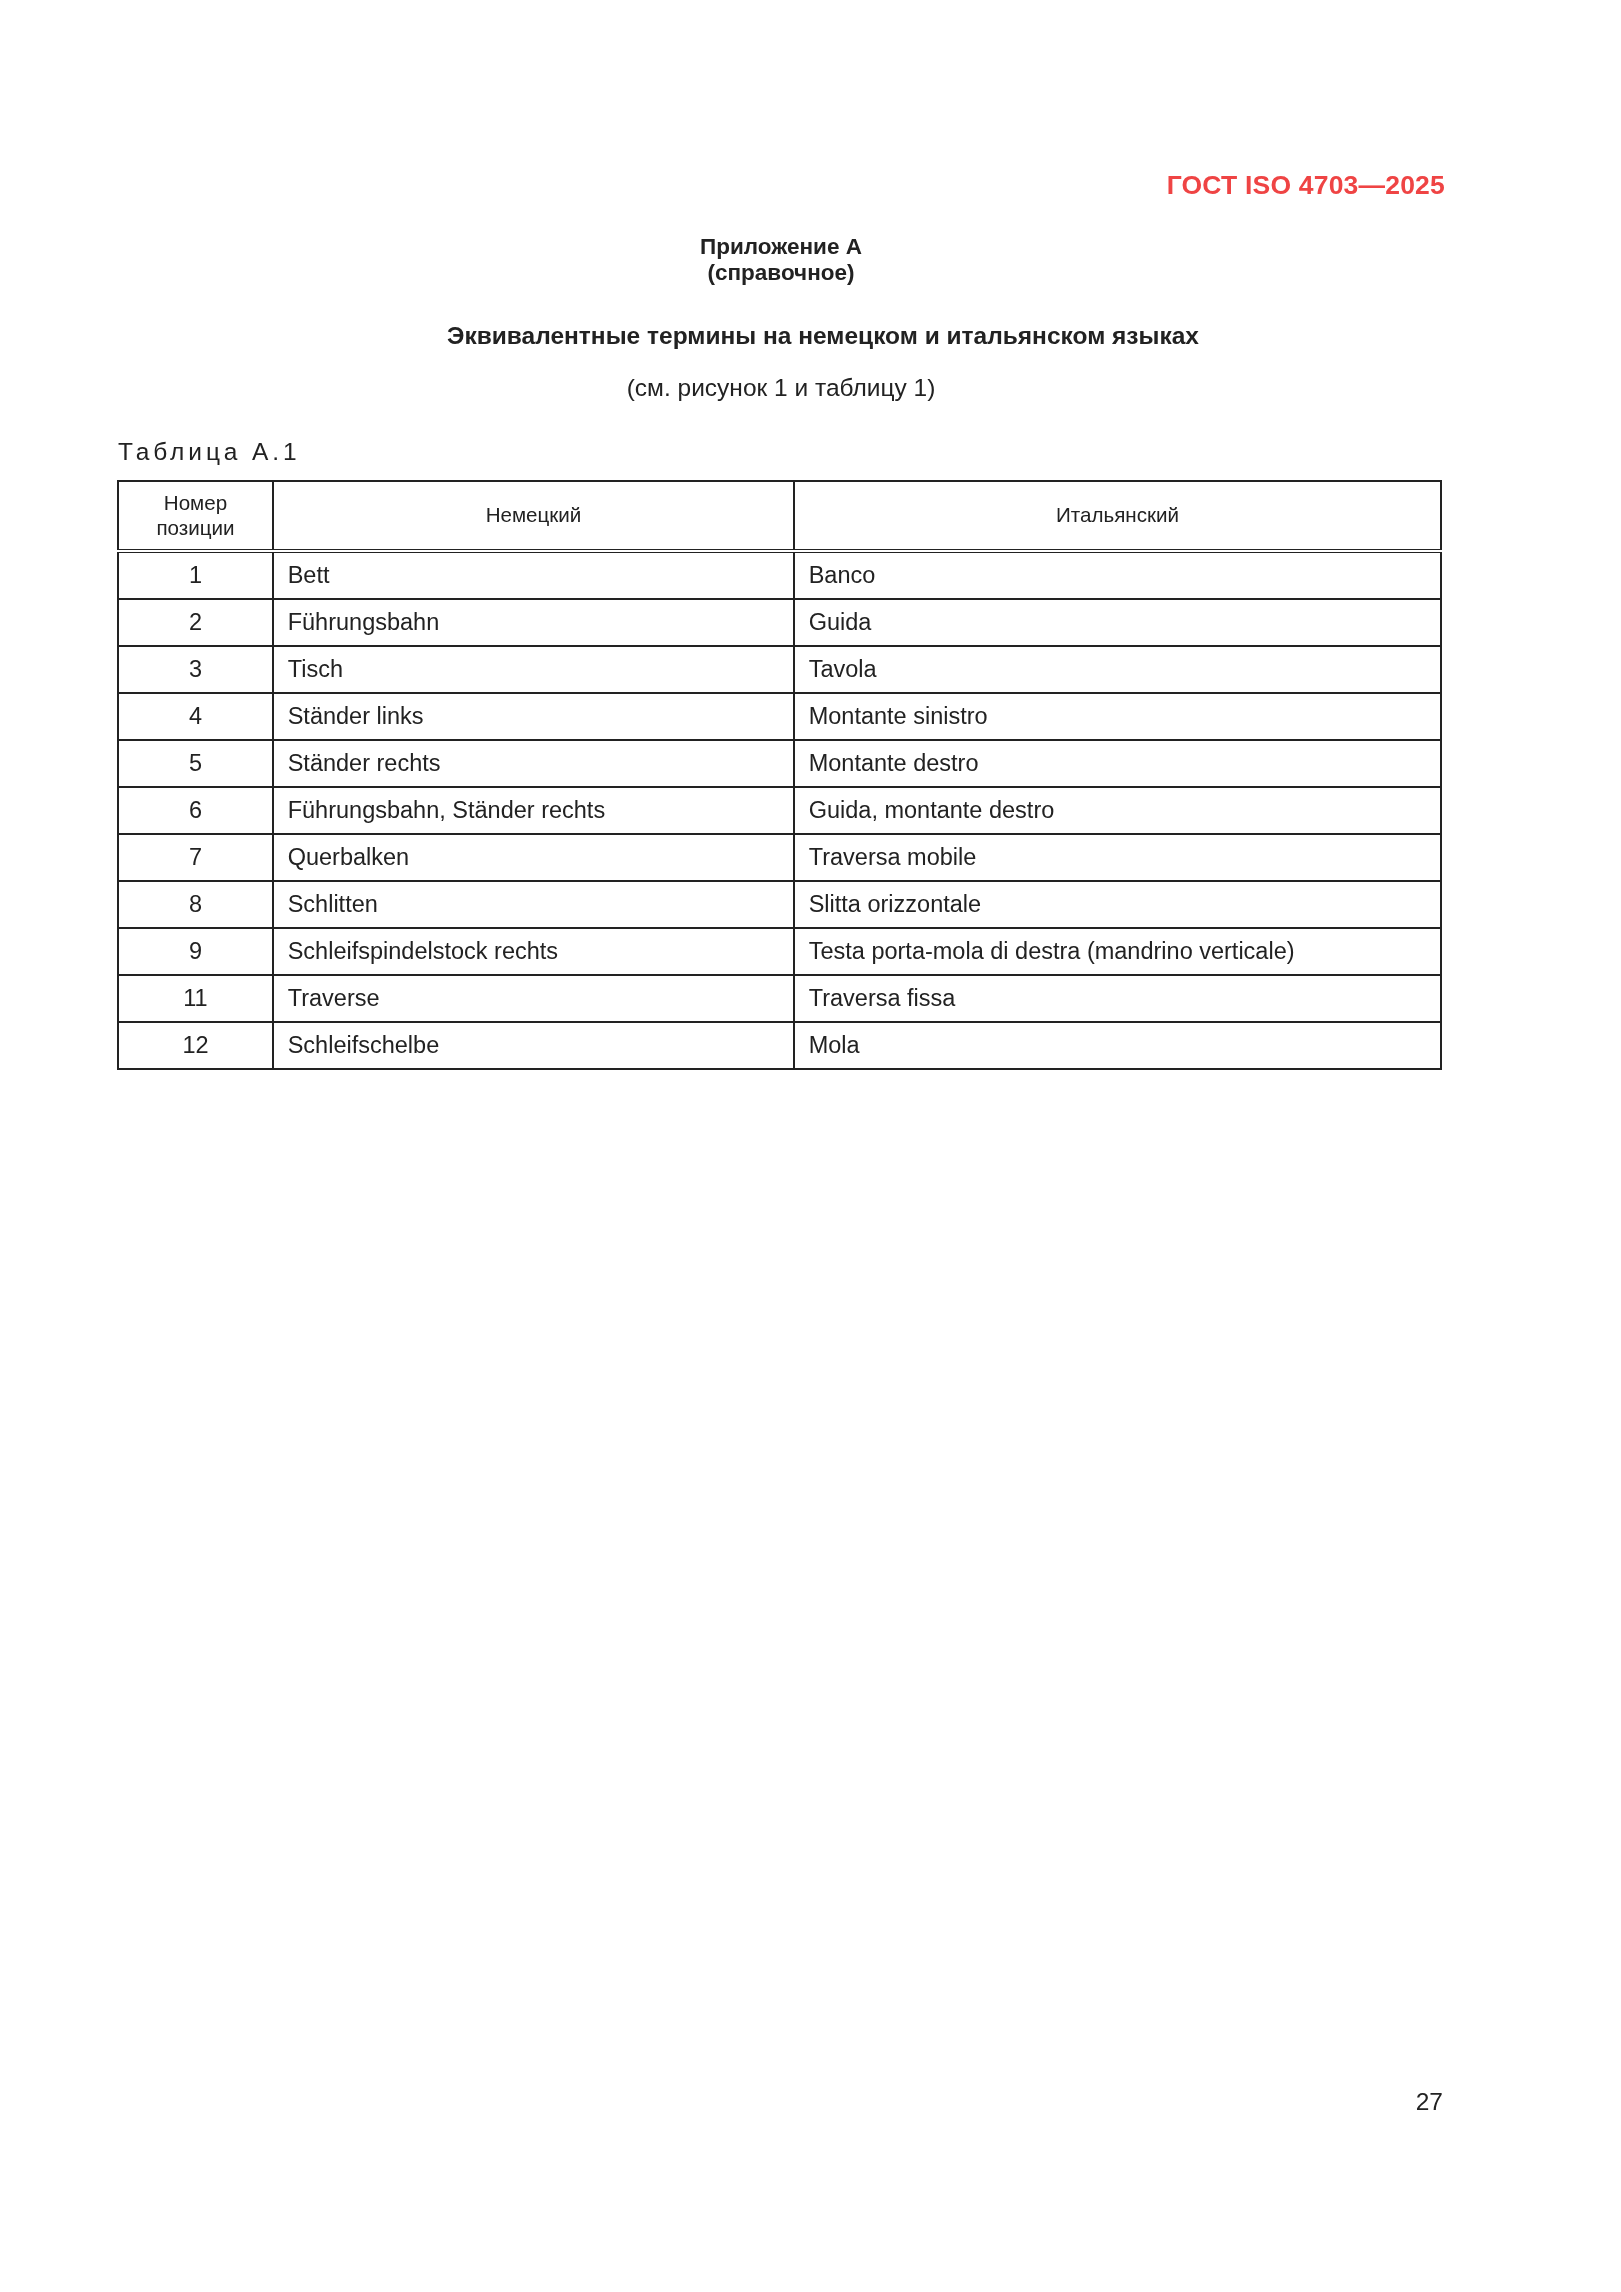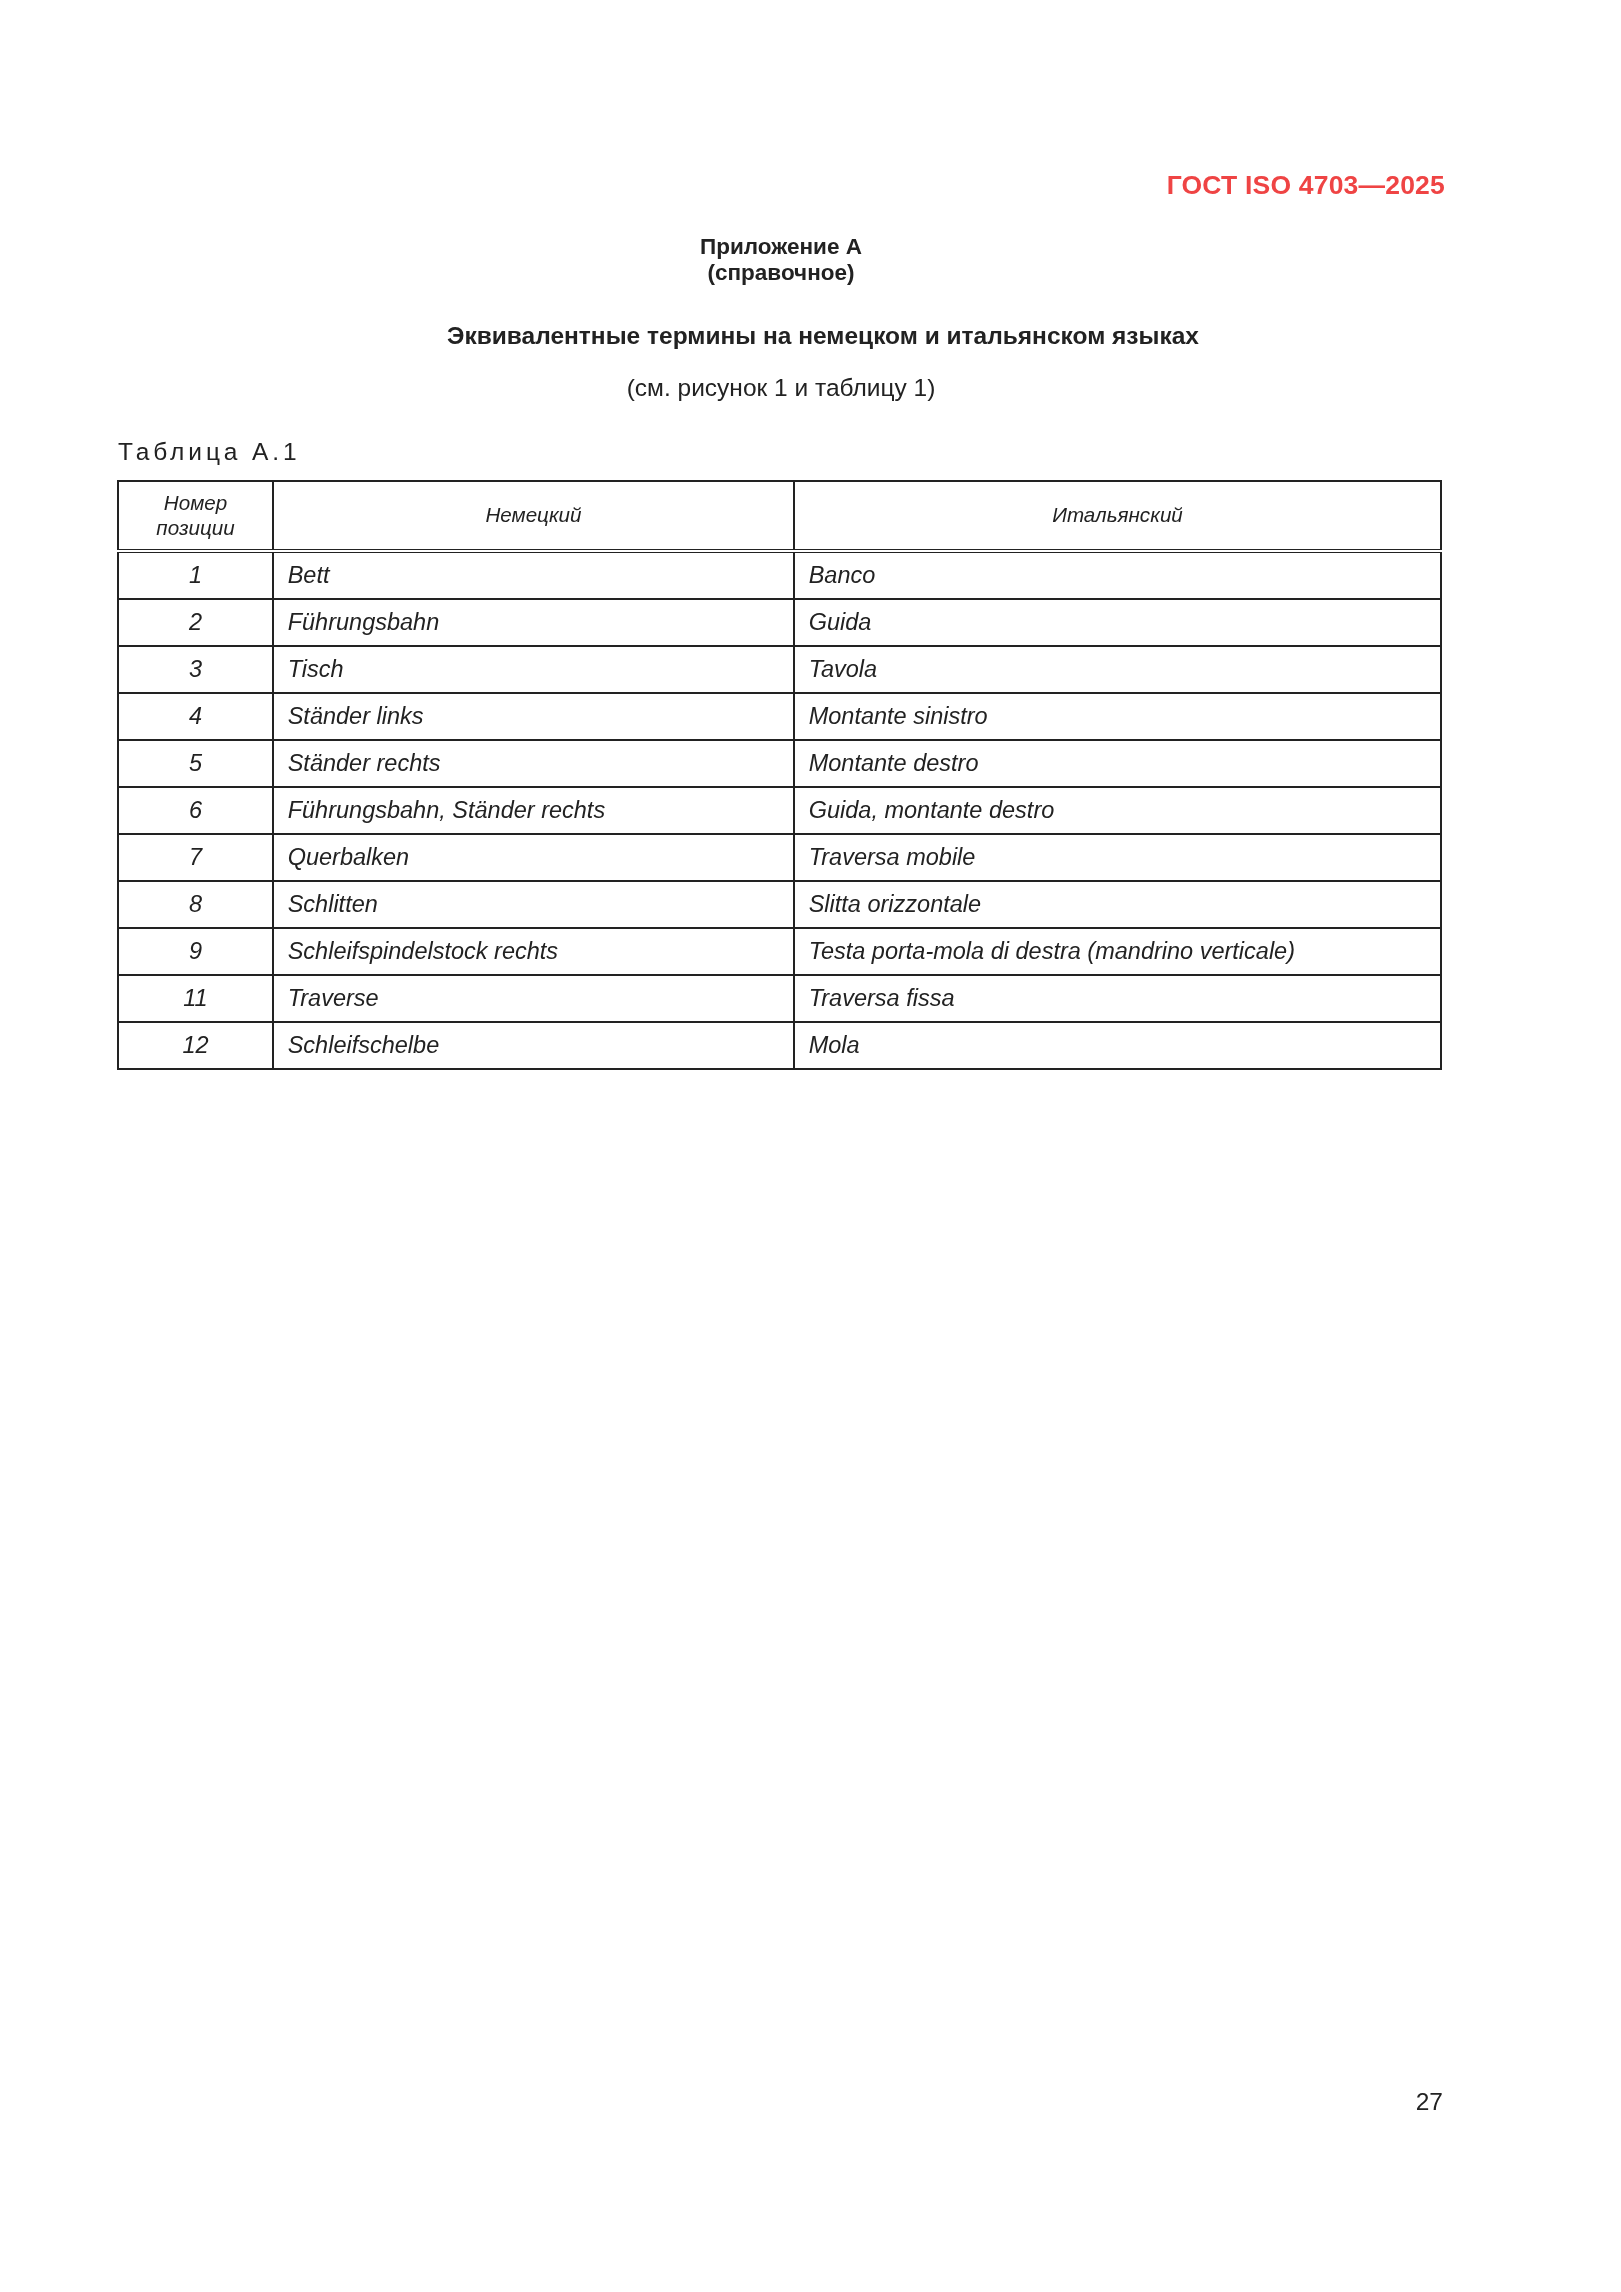--- a/index.html
+++ b/index.html
@@ -61,21 +61,20 @@
       left: 118px;
       top: 438px;
       font-size: 24.5px;
       letter-spacing: 3.9px;
     }
     .table-wrap {
       position: absolute;
       left: 117px;
       top: 480px;
       width: 1079px;
-      font-style: italic;
     }
     table {
       border-collapse: collapse;
       width: 100%;
       table-layout: fixed;
     }
     col.c1 { width: 155px; }
     col.c2 { width: 521px; }
     col.c3 { width: 647px; }
     th, td {

